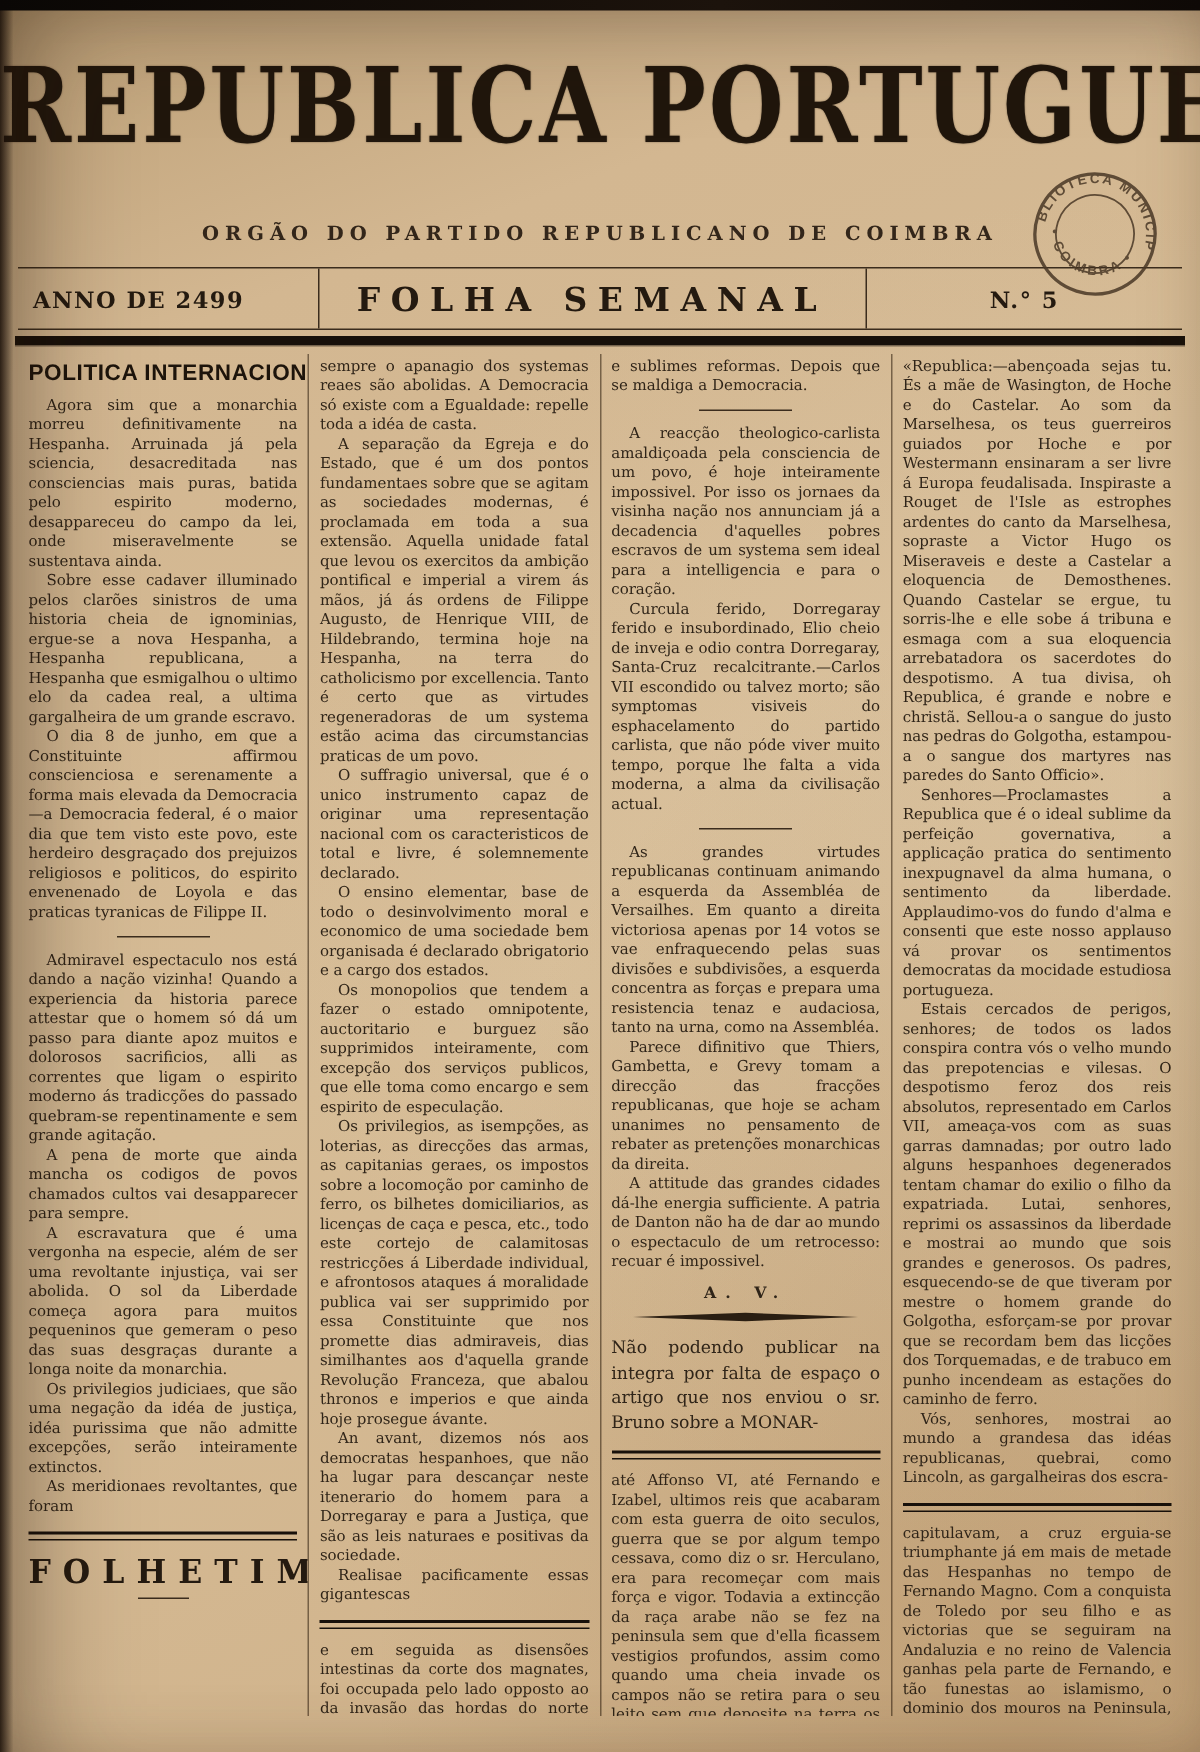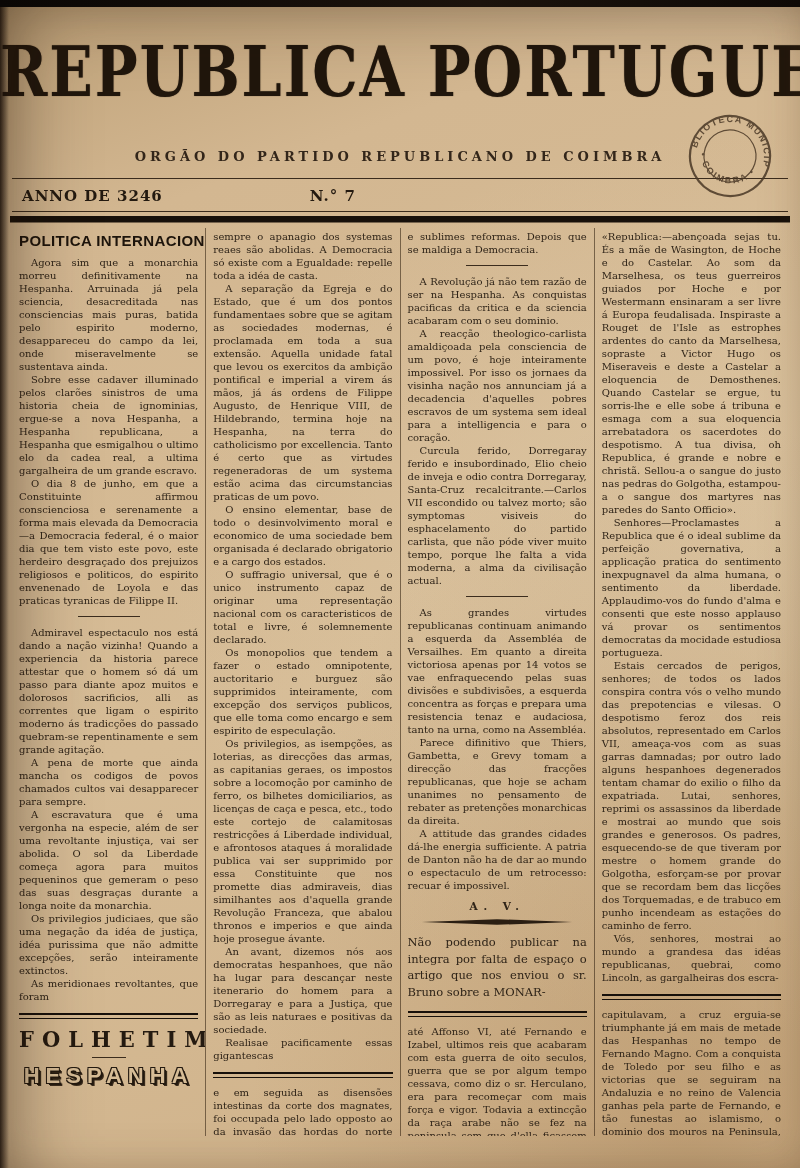--- a/index.html
+++ b/index.html
@@ -89,22 +89,23 @@
       </text>
       <text font-family="Liberation Sans, sans-serif" font-size="9" font-weight="bold" fill="#4a3826" letter-spacing="2">
         <textPath href="#arcBot" startOffset="50%" text-anchor="middle">• COIMBRA •</textPath>
       </text>
     </svg>
   </header>
 
   <hr class="rule-thin">
 
   <div class="dateline">
-    <div class="cell dl-left">ANNO DE 3246</div>
-    <div class="cell dl-right">N.° 7</div>
+    <div class="cell dl-left">ANNO DE 2499</div>
+    <div class="cell dl-center">FOLHA SEMANAL</div>
+    <div class="cell dl-right">N.° 5</div>
   </div>
   <div class="thick-bar"></div>
 
   <main class="columns">
 
     <section class="col">
       <h2>POLITICA INTERNACIONAL</h2>
       <div>
           <p class="para">Agora sim que a monarchia morreu definitivamente na Hespanha. Arruinada já pela sciencia, desacreditada nas consciencias mais puras, batida pelo espirito moderno, desappareceu do campo da lei, onde miseravelmente se sustentava ainda.</p>
           <p class="para">Sobre esse cadaver illuminado pelos clarões sinistros de uma historia cheia de ignominias, ergue-se a nova Hespanha, a Hespanha republicana, a Hespanha que esmigalhou o ultimo elo da cadea real, a ultima gargalheira de um grande escravo.</p>
@@ -115,50 +116,48 @@
           <p class="para">Admiravel espectaculo nos está dando a nação vizinha! Quando a experiencia da historia parece attestar que o homem só dá um passo para diante apoz muitos e dolorosos sacrificios, alli as correntes que ligam o espirito moderno ás tradicções do passado quebram-se repentinamente e sem grande agitação.</p>
           <p class="para">A pena de morte que ainda mancha os codigos de povos chamados cultos vai desapparecer para sempre.</p>
           <p class="para">A escravatura que é uma vergonha na especie, além de ser uma revoltante injustiça, vai ser abolida. O sol da Liberdade começa agora para muitos pequeninos que gemeram o peso das suas desgraças durante a longa noite da monarchia.</p>
           <p class="para">Os privilegios judiciaes, que são uma negação da idéa de justiça, idéa purissima que não admitte excepções, serão inteiramente extinctos.</p>
           <p class="para">As meridionaes revoltantes, que foram</p>
         </div>
       <div class="folhetim-divider"></div>
       <div class="folhetim-head">
         <div class="folhetim-title">FOLHETIM</div>
         <div class="mini-rule"></div>
-        <div class="folhetim-name">HESPANHA</div>
 
       </div>
 
     </section>
 
     <section class="col">
       <div class="cont">
           <p class="para">sempre o apanagio dos systemas reaes são abolidas. A Democracia só existe com a Egualdade: repelle toda a idéa de casta.</p>
           <p class="para">A separação da Egreja e do Estado, que é um dos pontos fundamentaes sobre que se agitam as sociedades modernas, é proclamada em toda a sua extensão. Aquella unidade fatal que levou os exercitos da ambição pontifical e imperial a virem ás mãos, já ás ordens de Filippe Augusto, de Henrique VIII, de Hildebrando, termina hoje na Hespanha, na terra do catholicismo por excellencia. Tanto é certo que as virtudes regeneradoras de um systema estão acima das circumstancias praticas de um povo.</p>
+          <p class="para">O suffragio universal, que é o unico instrumento capaz de originar uma representação nacional com os caracteristicos de total e livre, é solemnemente declarado.</p>
           <p class="para">O ensino elementar, base de todo o desinvolvimento moral e economico de uma sociedade bem organisada é declarado obrigatorio e a cargo dos estados.</p>
-          <p class="para">O suffragio universal, que é o unico instrumento capaz de originar uma representação nacional com os caracteristicos de total e livre, é solemnemente declarado.</p>
           <p class="para">Os monopolios que tendem a fazer o estado omnipotente, auctoritario e burguez são supprimidos inteiramente, com excepção dos serviços publicos, que elle toma como encargo e sem espirito de especulação.</p>
           <p class="para">Os privilegios, as isempções, as loterias, as direcções das armas, as capitanias geraes, os impostos sobre a locomoção por caminho de ferro, os bilhetes domiciliarios, as licenças de caça e pesca, etc., todo este cortejo de calamitosas restricções á Liberdade individual, e afrontosos ataques á moralidade publica vai ser supprimido por essa Constituinte que nos promette dias admiraveis, dias similhantes aos d'aquella grande Revolução Franceza, que abalou thronos e imperios e que ainda hoje prosegue ávante.</p>
           <p class="para">An avant, dizemos nós aos democratas hespanhoes, que não ha lugar para descançar neste itenerario do homem para a Dorregaray e para a Justiça, que são as leis naturaes e positivas da sociedade.</p>
           <p class="para">Realisae pacificamente essas gigantescas</p>
         </div>
       <div class="folhetim-divider"></div>
       <div class="cont">
           <p class="para">e em seguida as disensões intestinas da corte dos magnates, foi occupada pelo lado opposto ao da invasão das hordas do norte pelas populações arabes, raça não menos incommunicavel e pura do que a raça germanica.</p>
         </div>
     </section>
 
     <section class="col">
       <div class="cont">
           <p class="para">e sublimes reformas. Depois que se maldiga a Democracia.</p>
         </div>
       <div class="short-rule"></div>
       <div>
-          <p class="para">A Revolução já não tem razão de ser na Hespanha. As conquistas pacificas da critica e da sciencia acabaram com o seu dominio.</p>
           <p class="para">A reacção theologico-carlista amaldiçoada pela consciencia de um povo, é hoje inteiramente impossivel. Por isso os jornaes da visinha nação nos annunciam já a decadencia d'aquelles pobres escravos de um systema sem ideal para a intelligencia e para o coração.</p>
           <p class="para">Curcula ferido, Dorregaray ferido e insubordinado, Elio cheio de inveja e odio contra Dorregaray, Santa-Cruz recalcitrante.—Carlos VII escondido ou talvez morto; são symptomas visiveis do esphacelamento do partido carlista, que não póde viver muito tempo, porque lhe falta a vida moderna, a alma da civilisação actual.</p>
         </div>
       <div class="short-rule"></div>
       <div>
           <p class="para">As grandes virtudes republicanas continuam animando a esquerda da Assembléa de Versailhes. Em quanto a direita victoriosa apenas por 14 votos se vae enfraquecendo pelas suas divisões e subdivisões, a esquerda concentra as forças e prepara uma resistencia tenaz e audaciosa, tanto na urna, como na Assembléa.</p>
           <p class="para">Parece difinitivo que Thiers, Gambetta, e Grevy tomam a direcção das fracções republicanas, que hoje se acham unanimes no pensamento de rebater as pretenções monarchicas da direita.</p>
           <p class="para">A attitude das grandes cidades dá-lhe energia sufficiente. A patria de Danton não ha de dar ao mundo o espectaculo de um retrocesso: recuar é impossivel.</p>
         </div>
       <div class="signature">A. V.</div>

